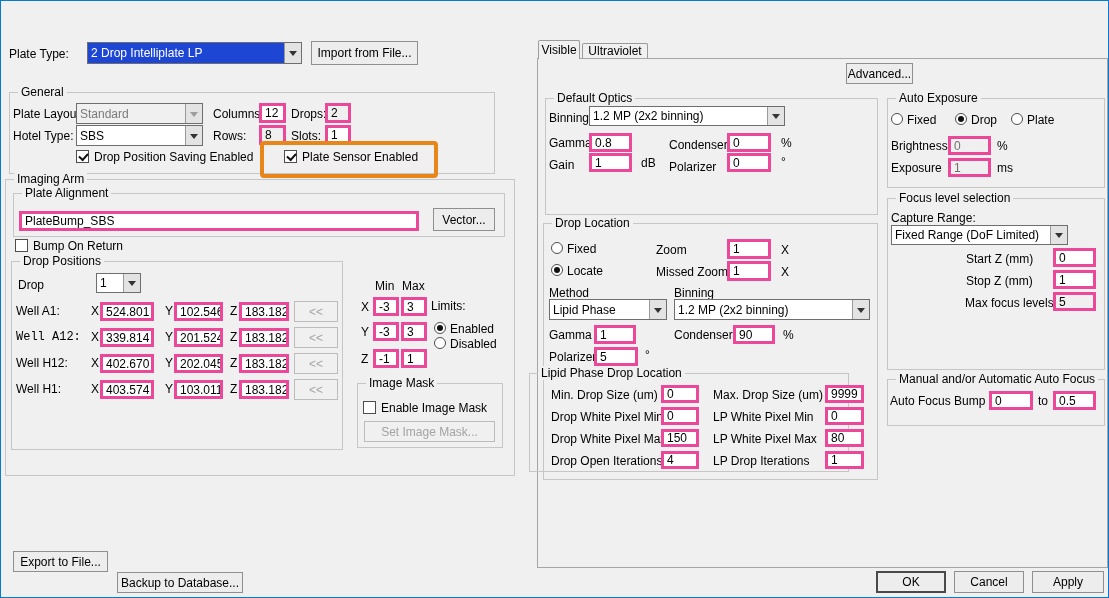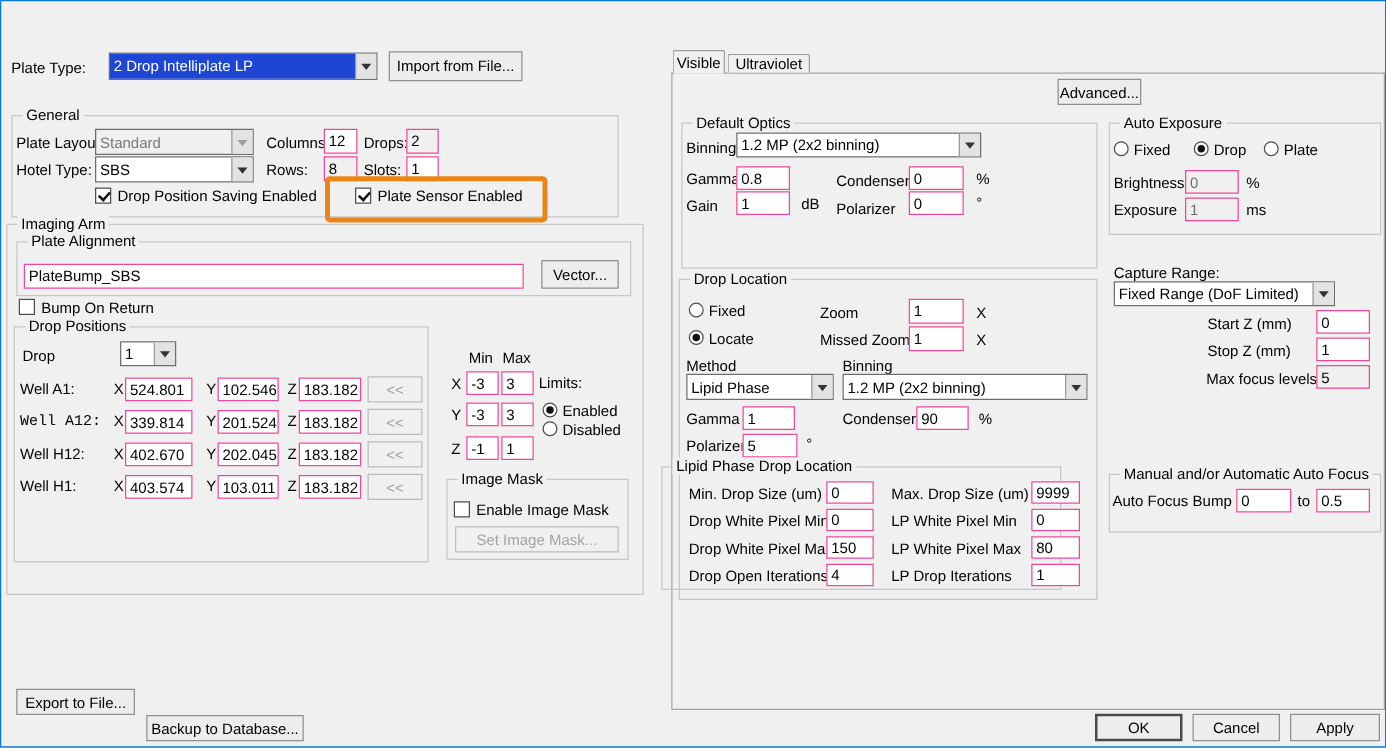--- a/index.html
+++ b/index.html
@@ -8,21 +8,21 @@
   .wtitle{position:absolute;left:34px;top:0;height:32px;display:flex;align-items:center;color:#fff;font-size:12px;}
   .appicon{position:absolute;left:11px;top:8px;width:16px;height:16px;border-radius:50%;background:#fdfdfd;}
   .appicon::after{content:'';position:absolute;left:3px;top:3px;width:10px;height:10px;border-radius:50%;background:conic-gradient(#d8431c,#f59a20,#fcd76a,#d8431c);}
   .capbtn{position:absolute;top:0;width:46px;height:32px;display:flex;align-items:center;justify-content:center;color:#fff;}
   .minbar{width:10px;height:1px;background:#fff;display:block;}
   .maxbox{width:9px;height:9px;border:1px solid rgba(255,255,255,.5);display:block;}
   .closex{font-size:13px;color:#fff;}
   .lbl{position:absolute;white-space:nowrap;}
   .grp{position:absolute;border:1px solid #c6c6c6;}
   .grp>span{position:absolute;top:-8px;left:8px;background:#f0f0f0;padding:0 3px;white-space:nowrap;}
-  .tb{position:absolute;box-sizing:border-box;background:#fff;border:1px solid #ec4899;padding:0 3px;display:flex;align-items:center;overflow:hidden;}
+  .tb{position:absolute;box-sizing:border-box;background:#fff;border:3px solid #ec4899;padding:0 3px;display:flex;align-items:center;overflow:hidden;}
   .tb.ro{background:#f0f0f0;}
   .tb.dis{background:#f0f0f0;color:#6f6f6f;}
   .combo{position:absolute;box-sizing:border-box;background:#fff;border:1px solid #6e6e6e;display:flex;}
   .combo .ctxt{flex:1;padding:0 3px;display:flex;align-items:center;white-space:nowrap;overflow:hidden;}
   .combo.sel .ctxt{background:#1e46d5;color:#fff;}
   .combo .carrow{width:16px;background:#e3e3e3;border-left:1px solid #9a9a9a;display:flex;align-items:center;justify-content:center;}
   .combo .carrow::after{content:'';border:4px solid transparent;border-top:5px solid #333;margin-top:5px;}
   .combo.dis{background:#f0f0f0;}
   .combo.dis .ctxt{color:#7a7a7a;}
   .combo.dis .carrow::after{border-top-color:#9d9d9d;}
@@ -265,20 +265,23 @@
   <span class="lbl" style="left:970px;top:112px;">Drop</span>
   <span class="radio" style="left:1010px;top:112px;"></span>
   <span class="lbl" style="left:1026px;top:112px;">Plate</span>
   <span class="lbl" style="left:890px;top:138px;">Brightness</span>
   <div class="tb dis" style="left:947px;top:135px;width:43px;height:19px;">0</div>
   <span class="lbl" style="left:996px;top:138px;">%</span>
   <span class="lbl" style="left:890px;top:160px;">Exposure</span>
   <div class="tb dis" style="left:947px;top:157px;width:43px;height:19px;">1</div>
   <span class="lbl" style="left:996px;top:160px;">ms</span>
 
+  <div class="grp" style="left:886px;top:197px;width:216px;height:170px;">
+    <span>Focus level selection</span>
+  </div>
   <span class="lbl" style="left:890px;top:210px;">Capture Range:</span>
   <div class="combo" style="left:890px;top:224px;width:177px;height:20px;">
     <span class="ctxt">Fixed Range (DoF Limited)</span>
       <span class="carrow"></span>
   </div>
   <span class="lbl" style="left:965px;top:251px;">Start Z (mm)</span>
   <div class="tb" style="left:1052px;top:247px;width:43px;height:19px;">0</div>
   <span class="lbl" style="left:965px;top:273px;">Stop Z (mm)</span>
   <div class="tb" style="left:1052px;top:269px;width:43px;height:19px;">1</div>
   <span class="lbl" style="left:964px;top:295px;">Max focus levels</span>

